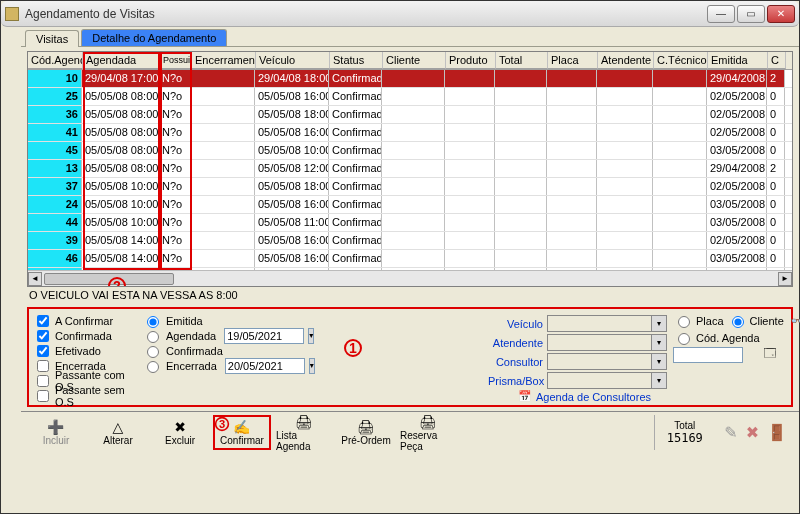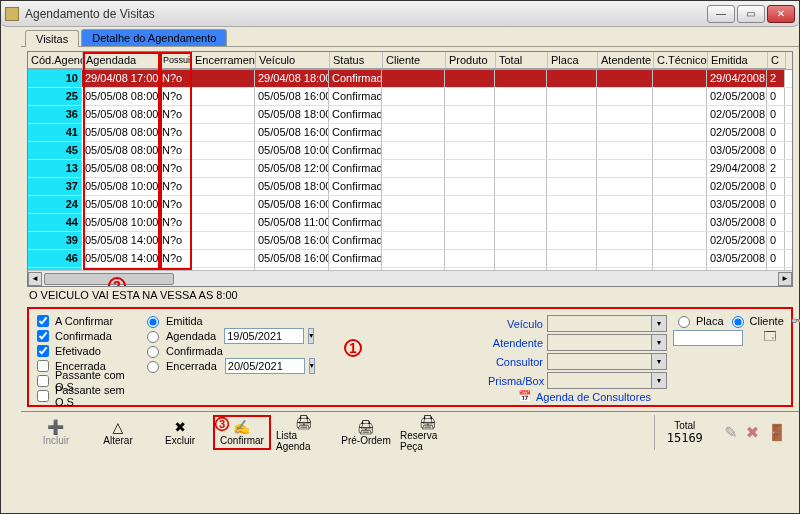--- a/index.html
+++ b/index.html
@@ -409,20 +409,24 @@
 
       <div class="rtcol2">
         <div class="row">
           <input type="radio" class="rdo" name="smode" style="">
             <span>Placa</span>
           <input type="radio" class="rdo" name="smode" checked="" style="">
             <span>Cliente</span>
           <span class="iconbtn" style="margin-left:4px;">👓</span>
         </div>
         <div class="row">
+          <input type="radio" class="rdo" name="smode" style="">
+            <span>Cód. Agenda</span>
+        </div>
+        <div class="row">
           <input class="txtsmall" style="">
           <span class="iconbtn" style="margin-left:14px;">🗔</span>
         </div>
       </div>
 
       <div class="agenda-link">
         <span>📅</span>
         <span>Agenda de Consultores</span>
       </div>
     </div>

